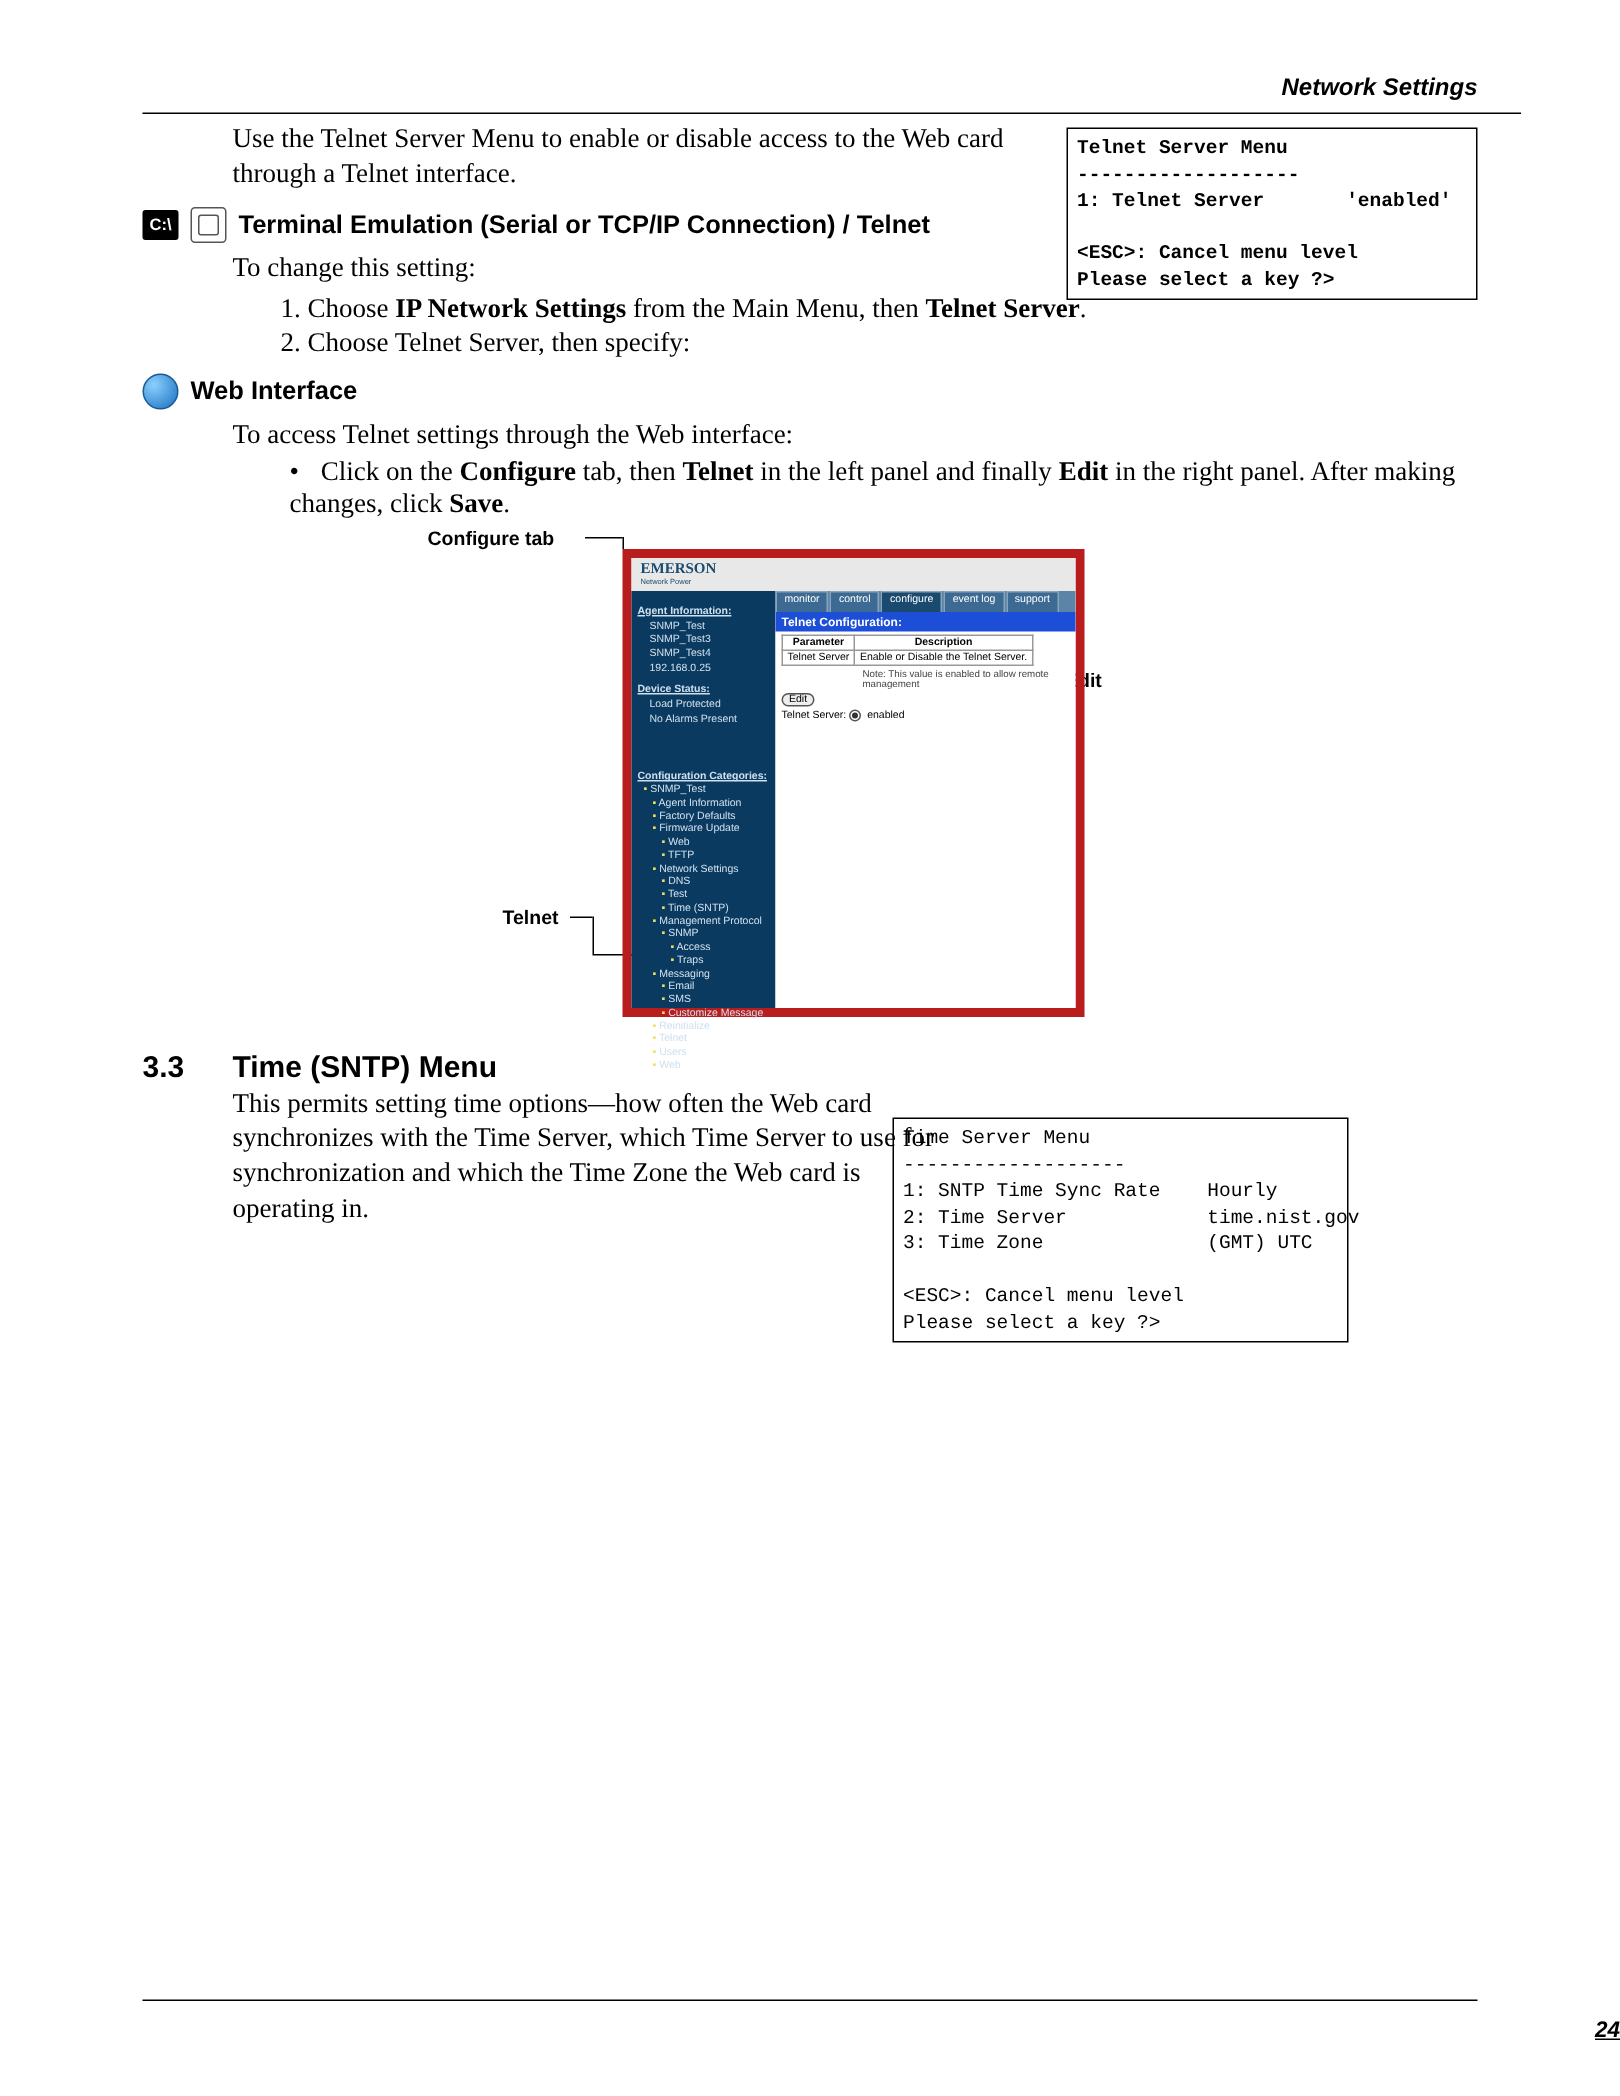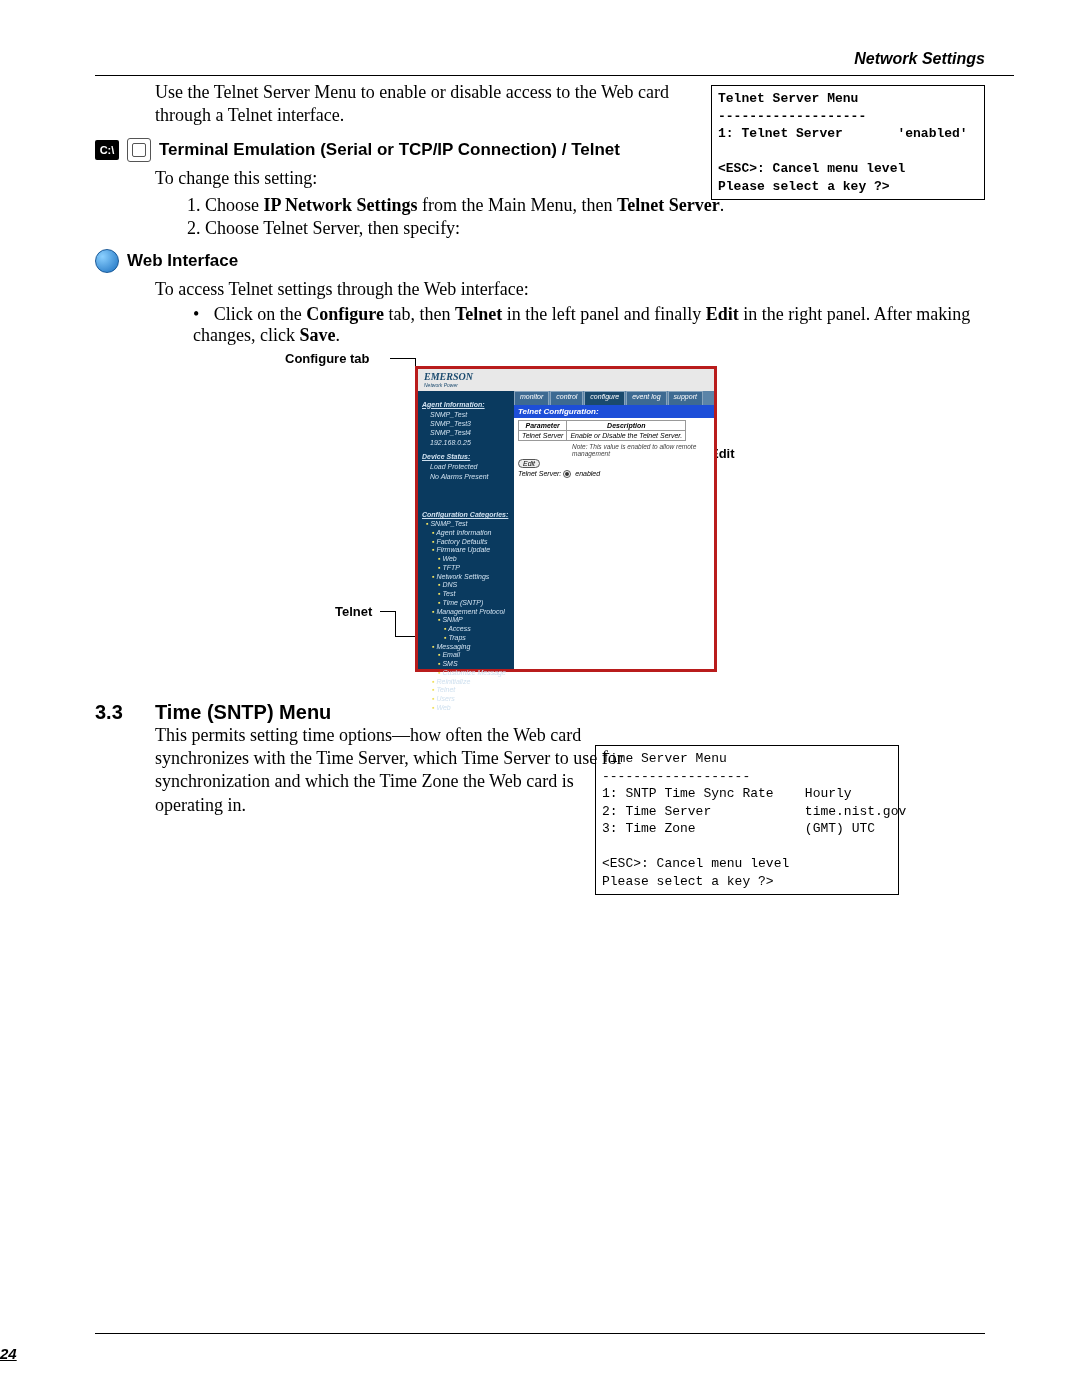--- a/index.html
+++ b/index.html
@@ -164,24 +164,23 @@
     border-left: 7px solid #000;
   }
   .arrow-r.a1 { top: 98px; left: 390px; transform: scaleX(-1); }
   .arrow-r.a2 { top: 281px; left: 280px; }
 
   
   .ui {
     position: absolute;
     top: 15px; left: 260px;
     width: 296px;
-    border: 3px solid #b91c1c;
+    border: 6px solid #b91c1c;
     font-family: Arial, sans-serif;
     font-size: 8px;
-    font-style: italic;
   }
   .ui-top {
     height: 22px;
     background: #e8e8e8;
     display: flex;
     align-items: center;
     padding-left: 6px;
     gap: 4px;
   }
   .ui-logo {
@@ -277,21 +276,21 @@
     bottom: 55px;
     left: 95px;
     right: 95px;
     border: none;
     border-top: 1px solid #000;
   }
   .page-num {
     position: absolute;
     bottom: 35px;
     left: 0; right: 0;
-    text-align: left;
+    text-align: right;
     font-family: Arial, Helvetica, sans-serif;
     font-weight: bold;
     font-style: italic;
     font-size: 15px;
     text-decoration: underline;
   }
 </style>
 </head>
 <body>
 

